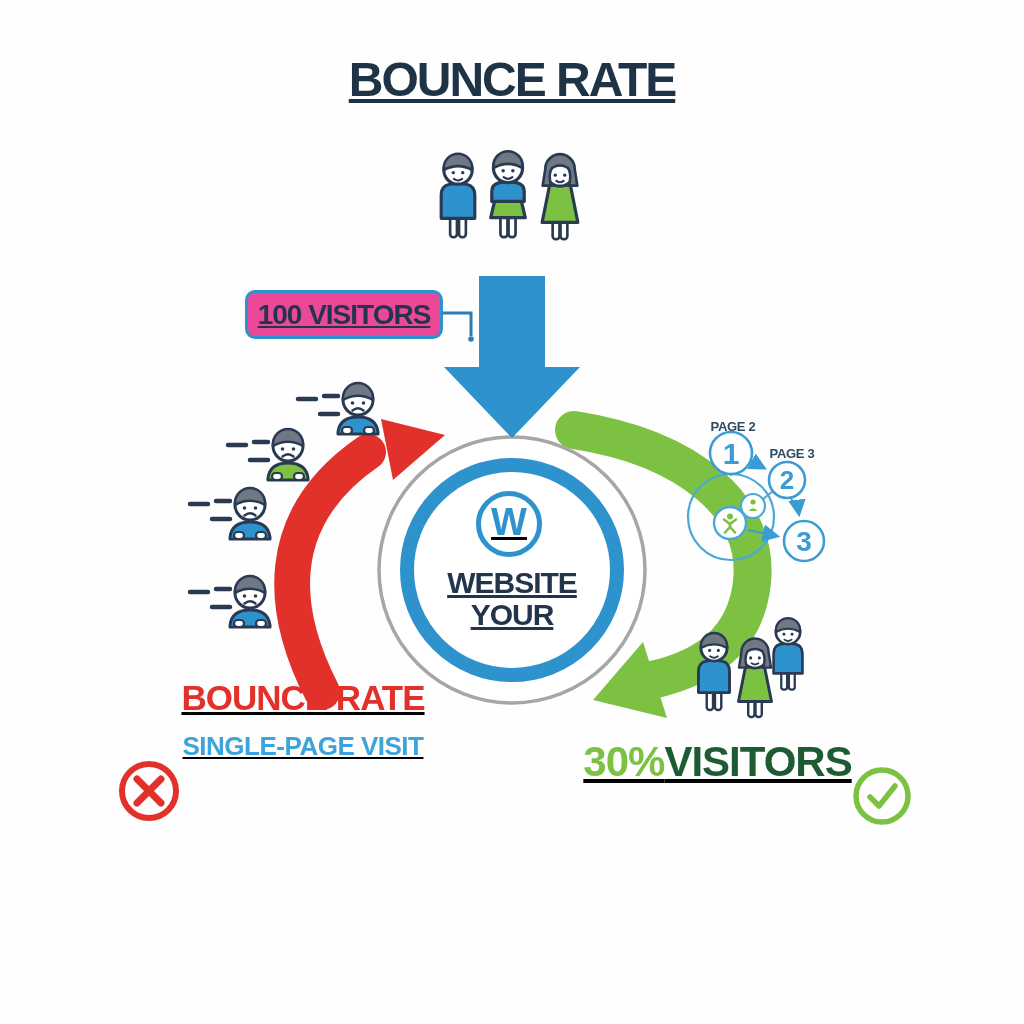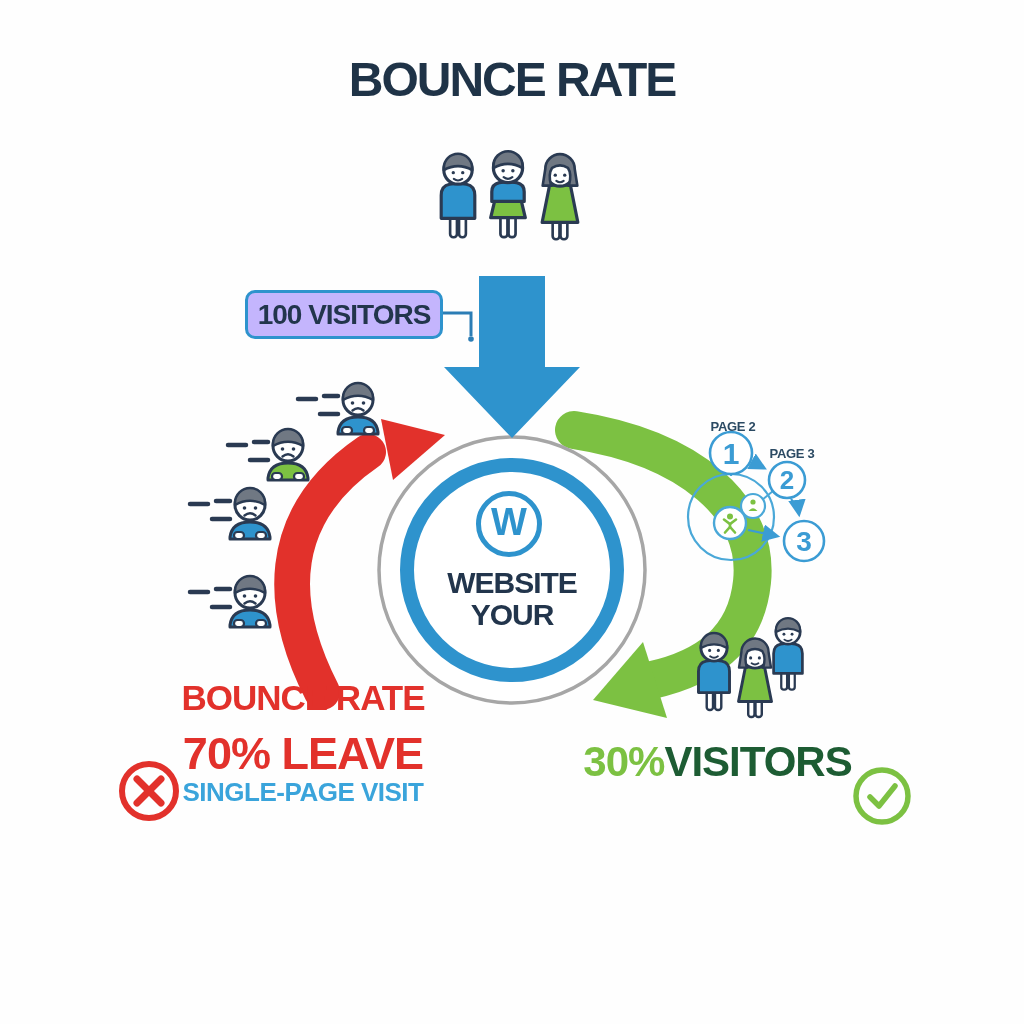--- a/index.html
+++ b/index.html
@@ -1,27 +1,27 @@
 <!DOCTYPE html>
 <html><head>
 <meta charset="utf-8">
 <style>
   html,body{margin:0;padding:0;background:#ffffff;}
   #stage{
     position:relative;width:1024px;height:1024px;background:#fefefe;
     font-family:"Liberation Sans",sans-serif;overflow:hidden;
   }
   #artwork{position:absolute;left:0;top:0;width:1024px;height:1024px;}
-  .abs{position:absolute;}
+  .abs{position:absolute;text-decoration:underline;}
   .page-title{
     left:0;top:52px;width:1024px;text-align:center;
     font-size:48px;font-weight:700;letter-spacing:-2px;color:#1f3347;
   }
   .visitors-box{
-    left:245px;top:290px;width:192px;height:43px;background:#c4b5fd;
+    left:245px;top:290px;width:192px;height:43px;background:#ec4899;
     border:3px solid #2e93cd;border-radius:10px;
     display:flex;align-items:center;justify-content:center;
     font-size:28px;font-weight:700;letter-spacing:-1px;color:#22354c;
   }
   .website-logo{
     left:476px;top:491px;width:66px;height:66px;border:5px solid #2e93cd;
     border-radius:50%;box-sizing:border-box;background:#fff;
     display:flex;align-items:center;justify-content:center;
   }
   .website-logo span{font-size:38px;font-weight:700;color:#2e93cd;transform:translateY(-2px);}
@@ -215,21 +215,20 @@
   </div>
 
   <div class="abs website-name">
     <div>WEBSITE</div>
     <div>YOUR</div>
   </div>
 
   <div class="abs bounce-block">
     <div class="bounce-heading">BOUNCE RATE</div>
     <div class="bounce-stat">
-      <div>70% LEAVE</div>
     </div>
     <div class="caption-blue">SINGLE-PAGE VISIT</div>
   </div>
 
   <div class="abs explore-block">
     <div class="explore-stat">
       <div>
         <span class="pct">30%</span><span>VISITORS</span>
       </div>
     </div>

